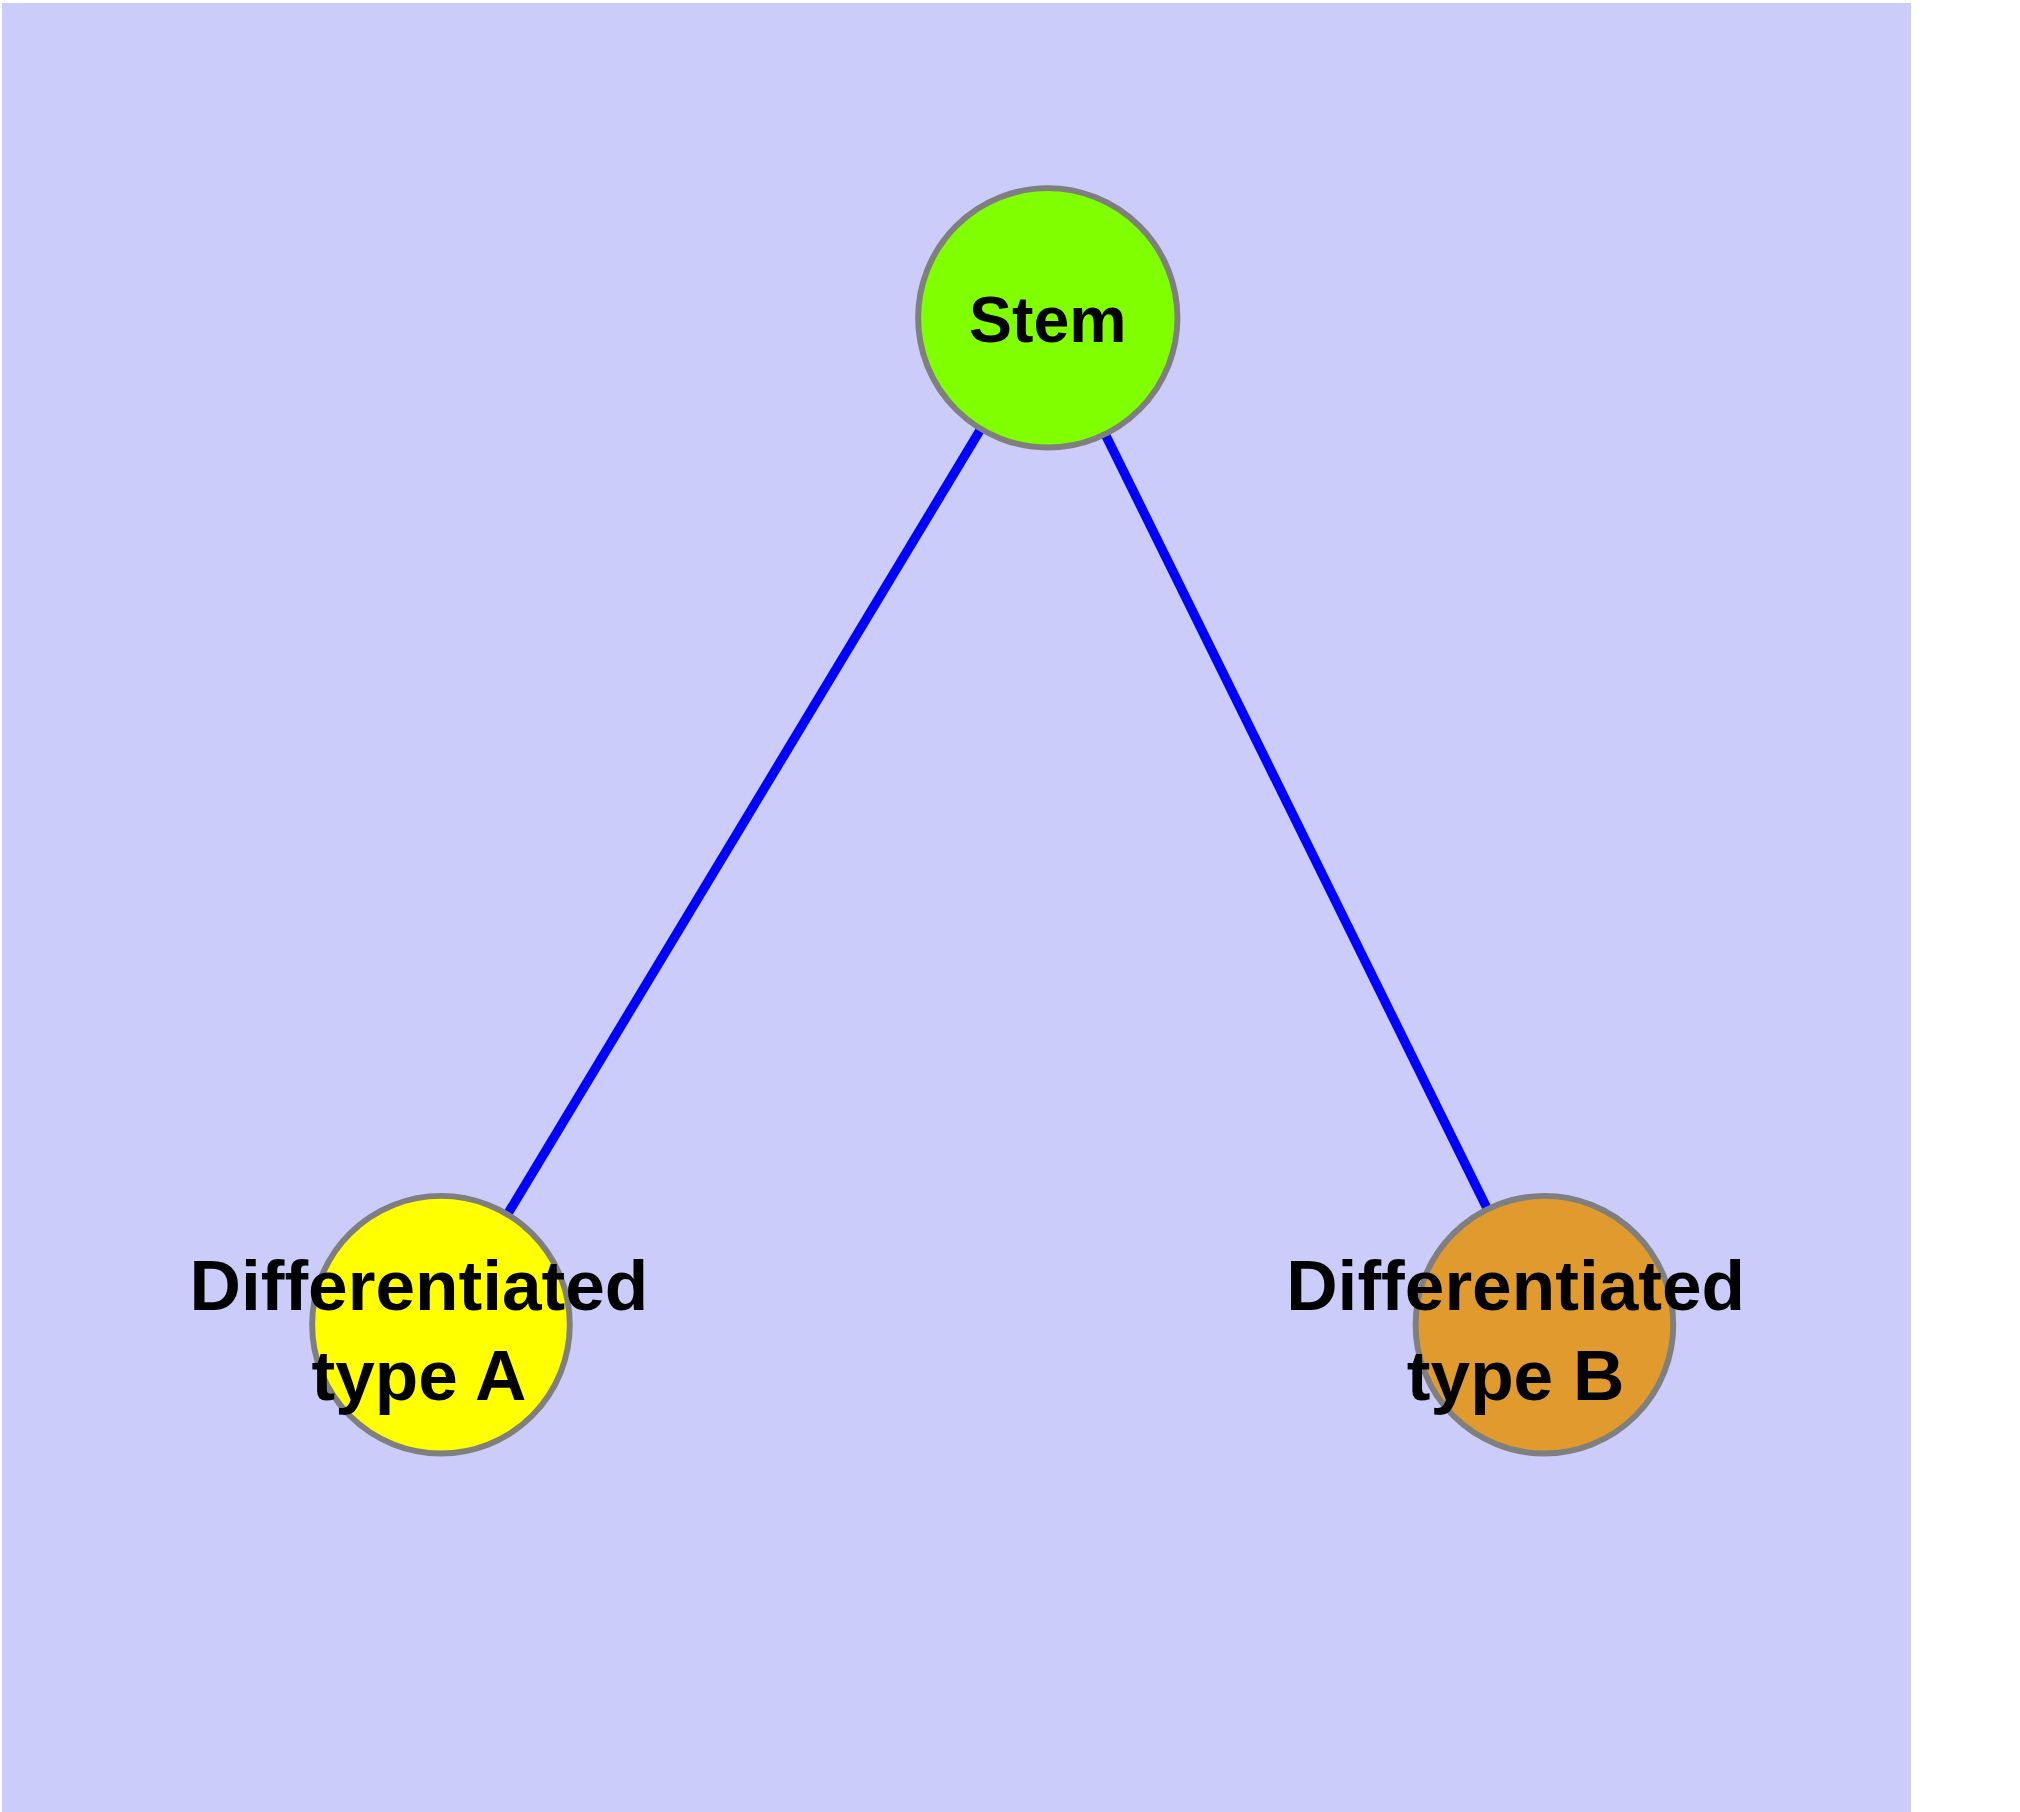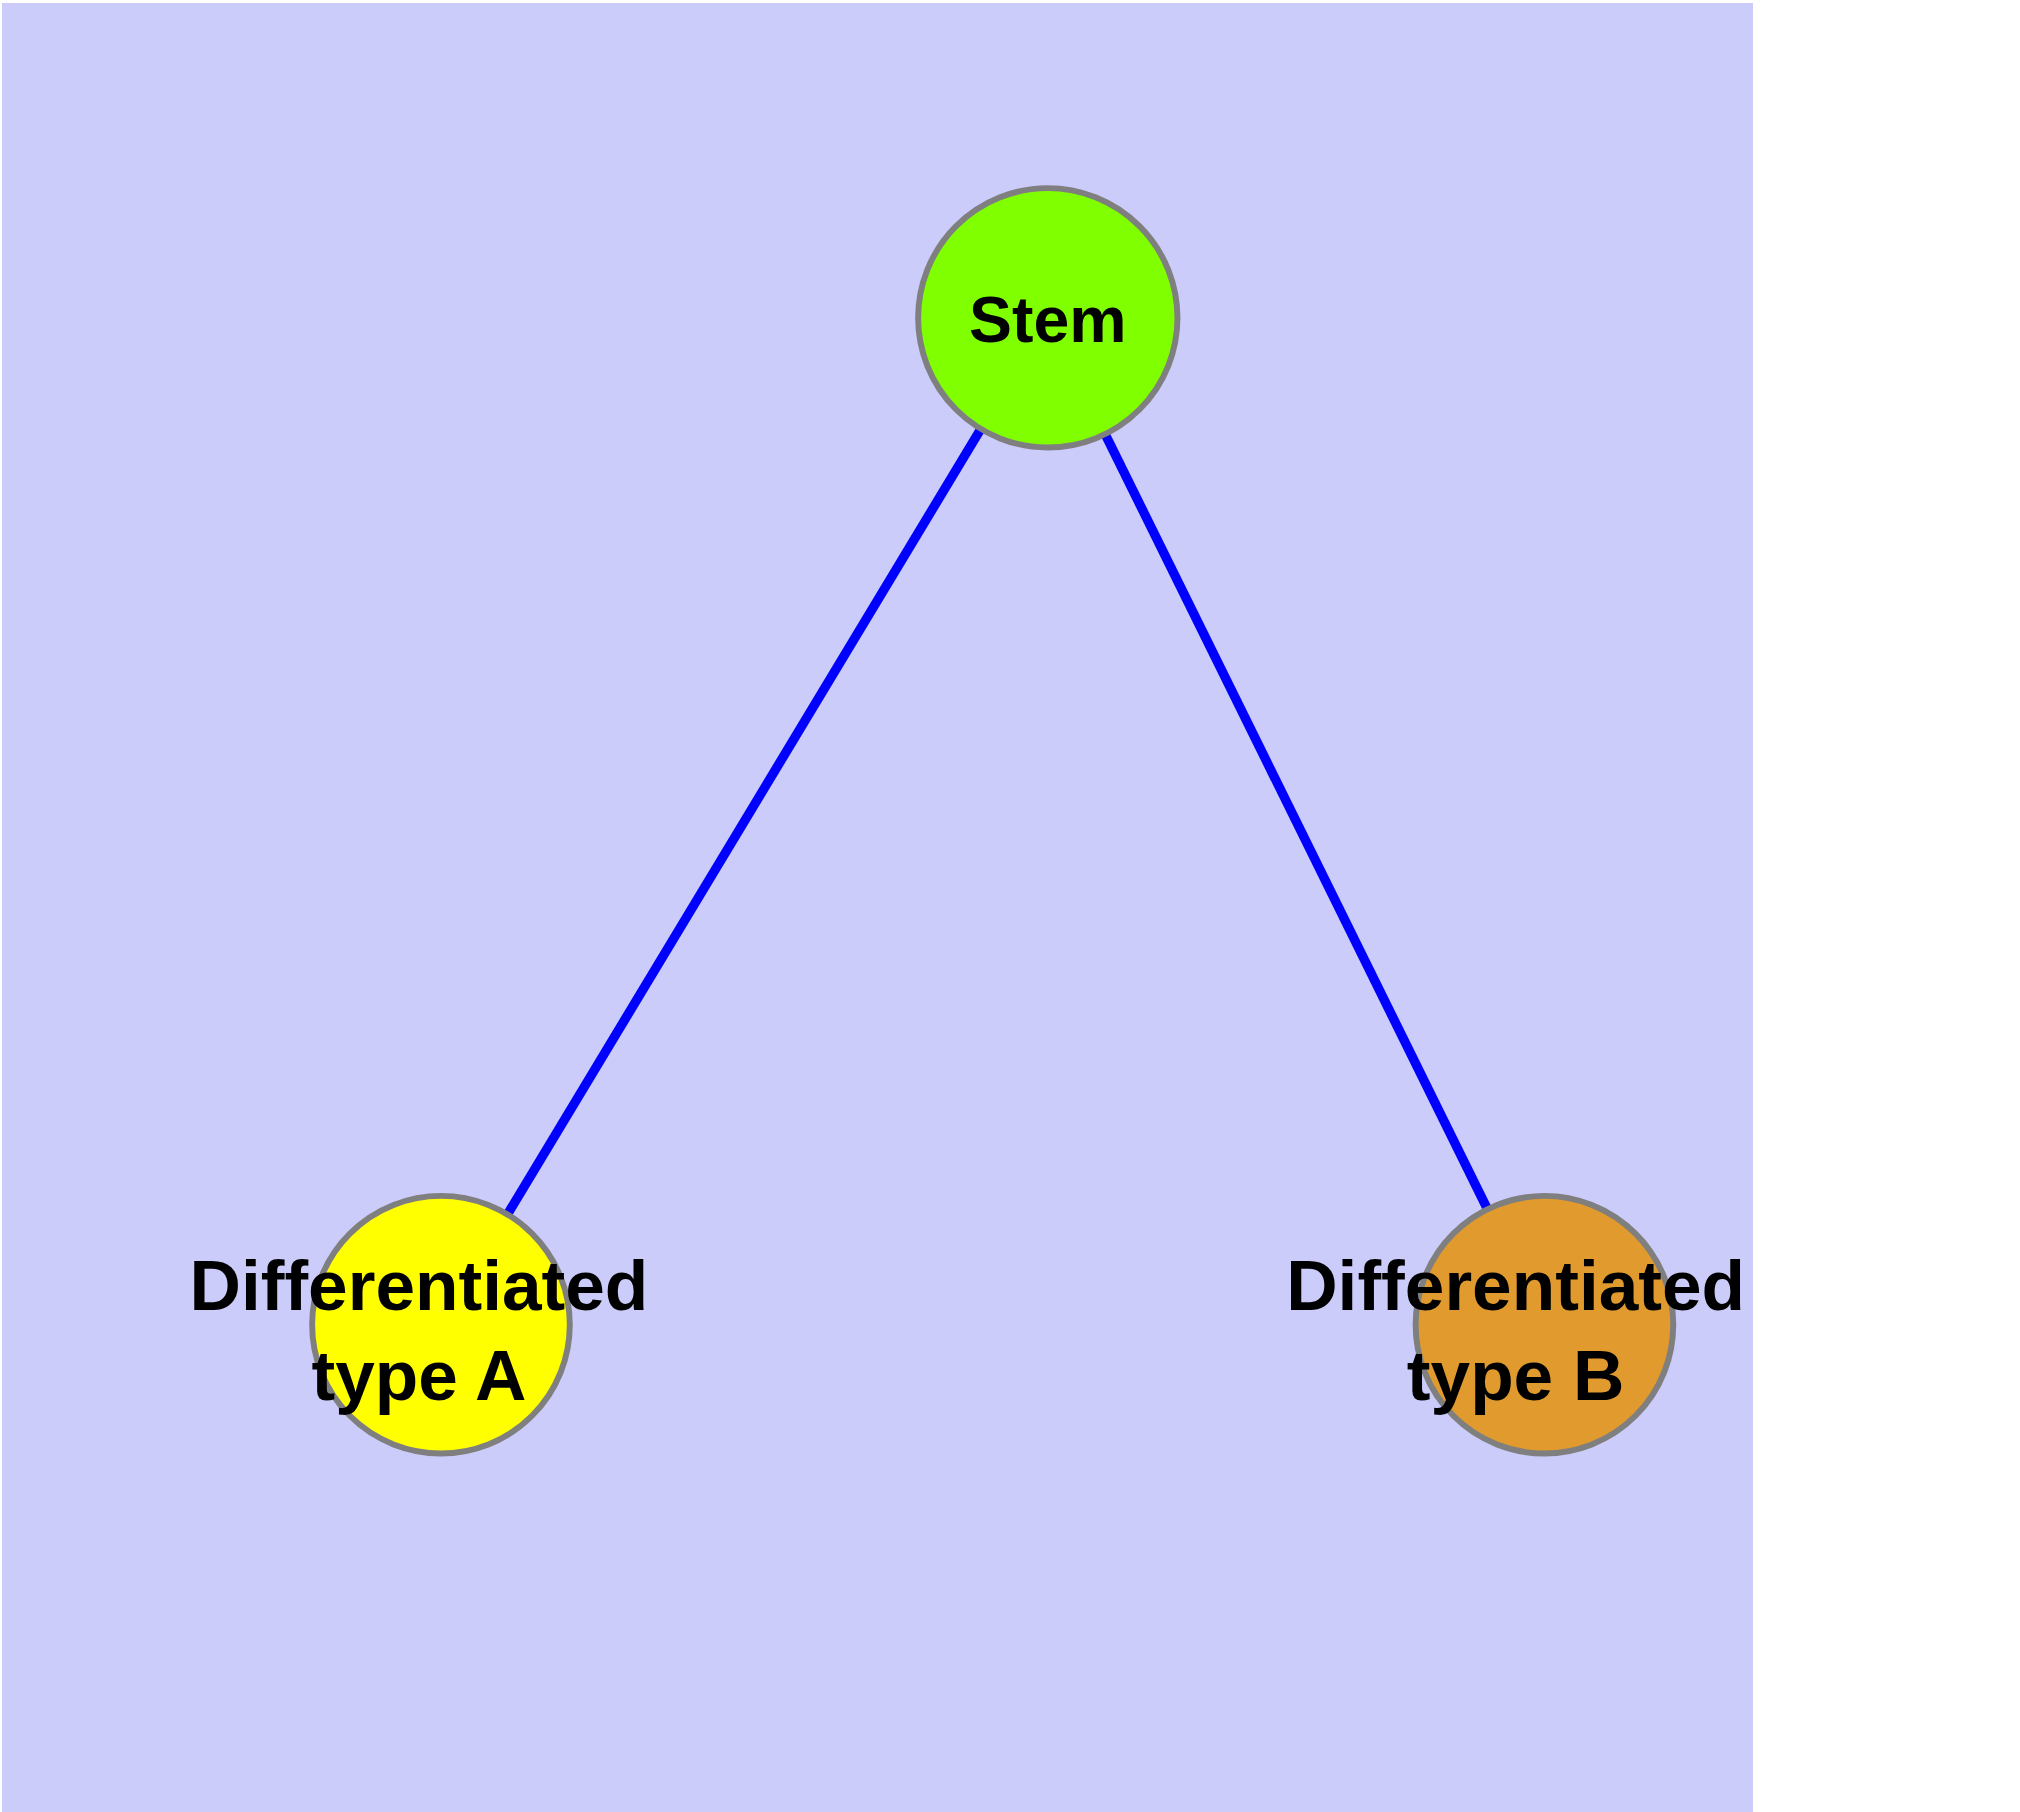--- a/index.html
+++ b/index.html
@@ -3,21 +3,21 @@
 <meta charset="utf-8">
 <title>Cell Differentiation Graph</title>
 <style>
   html, body {
     margin: 0;
     padding: 0;
     background: #ffffff;
   }
   #canvas {
     position: relative;
-    width: 1753px;
+    width: 1911px;
     height: 1812px;
     background: #ffffff;
     overflow: hidden;
     font-family: "Liberation Sans", "DejaVu Sans", sans-serif;
   }
   #plot-area {
     position: absolute;
     left: 1.7px;
     top: 3.4px;
     width: 2019px;

